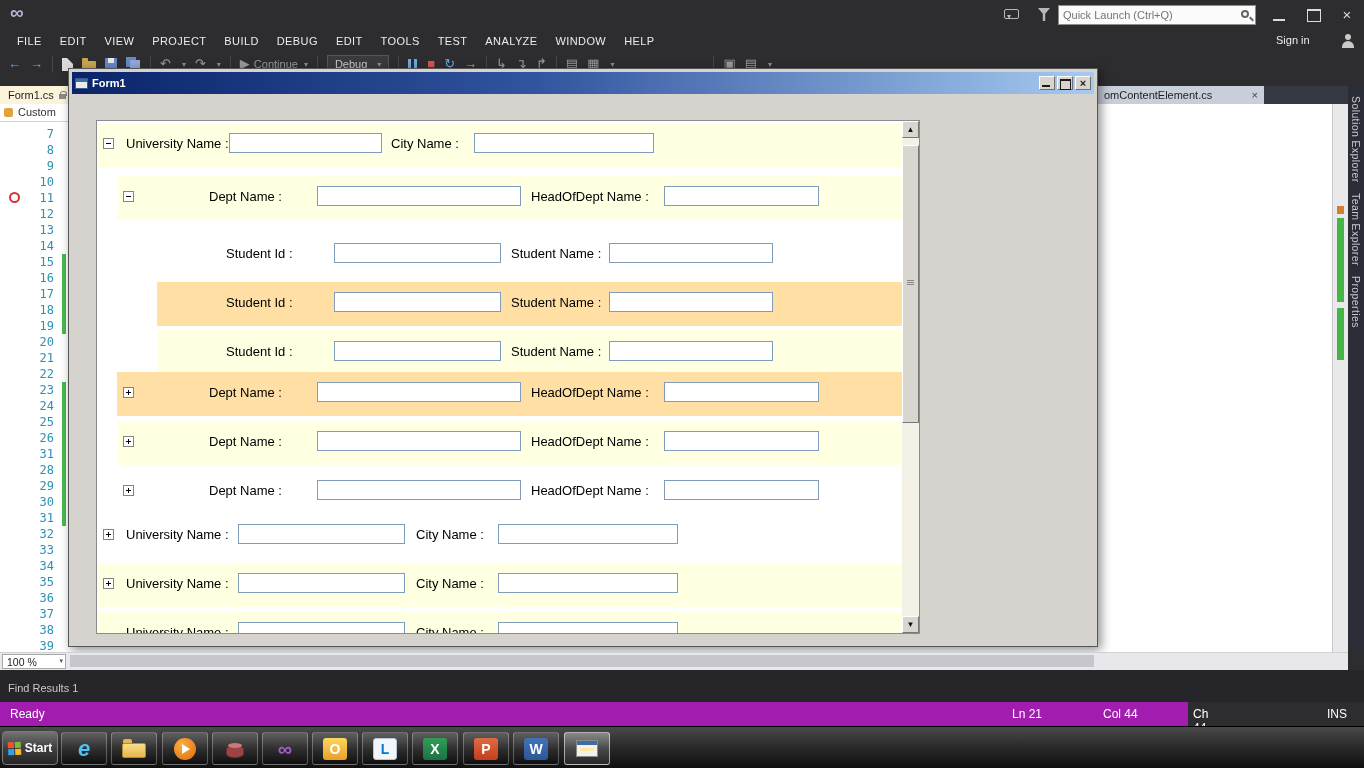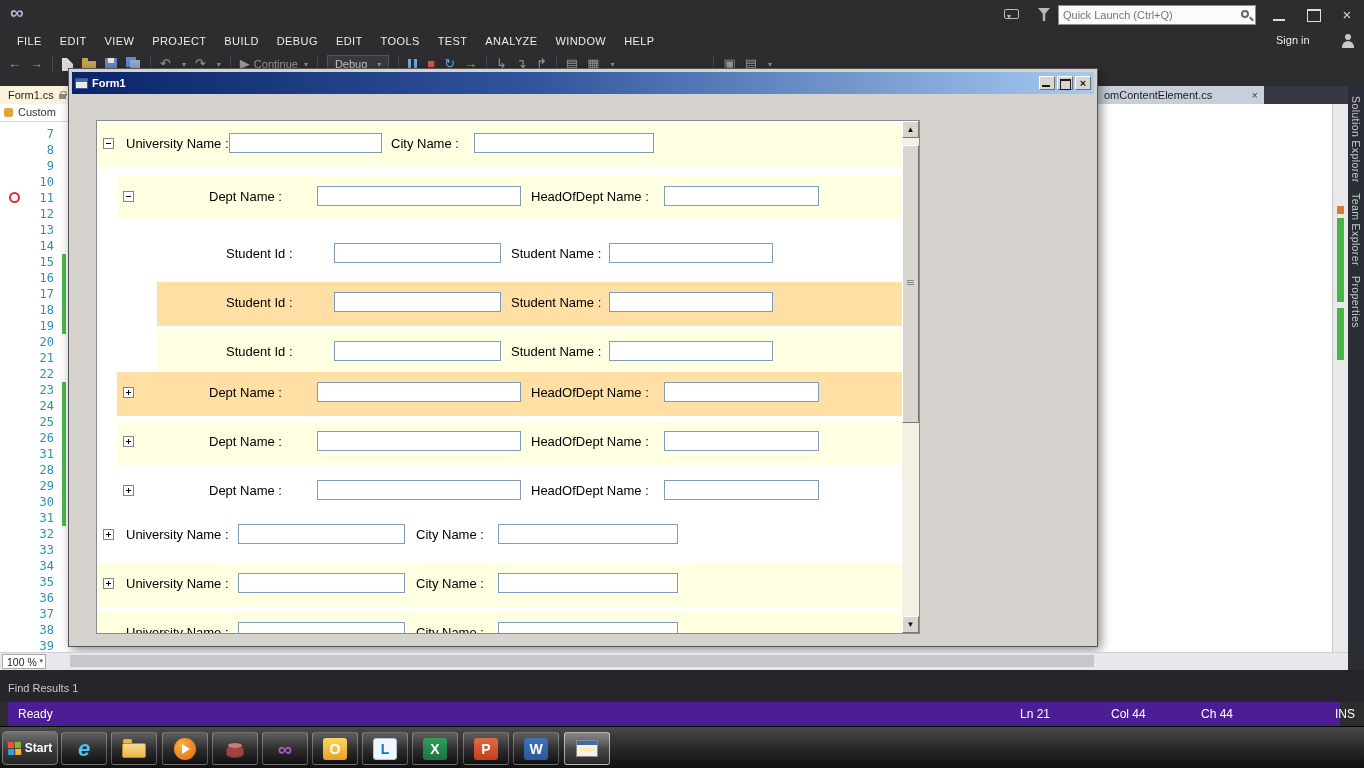--- a/index.html
+++ b/index.html
@@ -112,27 +112,27 @@
 .exp.plus::after{content:"";position:absolute;left:4px;top:2px;width:1px;height:5px;background:#000}
 #panel-vscroll{position:absolute;top:0;right:0;bottom:0;width:17px;background:#F3F1E6}
 .sbtn{position:absolute;left:0;width:17px;height:17px;background:#D9D6CF;border:1px solid;border-color:#FFFFFF #777 #777 #FFFFFF;text-align:center;font-size:8px;line-height:15px;color:#111}
 #sbtn-up{top:0}
 #sbtn-down{bottom:0}
 #sthumb{position:absolute;left:0;top:24px;width:17px;height:278px;background:#D9D6CF;border:1px solid;border-color:#FFFFFF #777 #777 #FFFFFF}
 #sthumb::after{content:"";position:absolute;left:4px;top:134px;width:7px;height:1px;background:#888;box-shadow:0 2px 0 #888,0 4px 0 #888}
 
 
 #hscroll-row{left:0;top:652px;width:1348px;height:18px;background:#E8E8EC;border-top:1px solid #CFCFD4}
-#zoom-box{left:2px;top:654px;width:44px;height:15px;background:#fff;border:1px solid #A8A8A8}
+#zoom-box{left:2px;top:654px;width:64px;height:15px;background:#fff;border:1px solid #A8A8A8}
 #zoom-text{position:absolute;left:4px;top:1px;font-size:10.5px;color:#222}
 #zoom-caret{position:absolute;right:2px;top:2px;font-size:7px;color:#555}
 #hthumb{left:70px;top:655px;width:1024px;height:12px;background:#C6C6CC}
 #bottom-panel{left:0;top:670px;width:1364px;height:32px;background:#26262A}
 #find-results{position:absolute;left:8px;top:12px;font-size:11px;color:#C8C8C8}
-#statusbar{left:8px;top:702px;width:1332px;height:24px;background:#4c1d95}
+#statusbar{left:0;top:702px;width:1188px;height:24px;background:#a21caf}
 .sb-item{position:absolute;top:5px;font-size:12px;color:#fff}
 
 
 #taskbar{left:0;top:726px;width:1364px;height:42px;background:linear-gradient(#4A4A4A,#262626 55%,#101010);border-top:1px solid #000}
 #start-btn{position:absolute;left:2px;top:4px;width:56px;height:34px;border-radius:4px;border:1px solid #7A7A7A;background:linear-gradient(#737373,#3F3F3F 50%,#262626);display:flex;align-items:center;justify-content:center;gap:4px}
 #start-flag{width:13px;height:13px;transform:rotate(-3deg);background:
  linear-gradient(#F3532C,#F3532C) 0 0/6px 6px no-repeat,
  linear-gradient(#7EB93C,#7EB93C) 7px 0/6px 6px no-repeat,
  linear-gradient(#2FA3E8,#2FA3E8) 0 7px/6px 6px no-repeat,
  linear-gradient(#F7B921,#F7B921) 7px 7px/6px 6px no-repeat}

